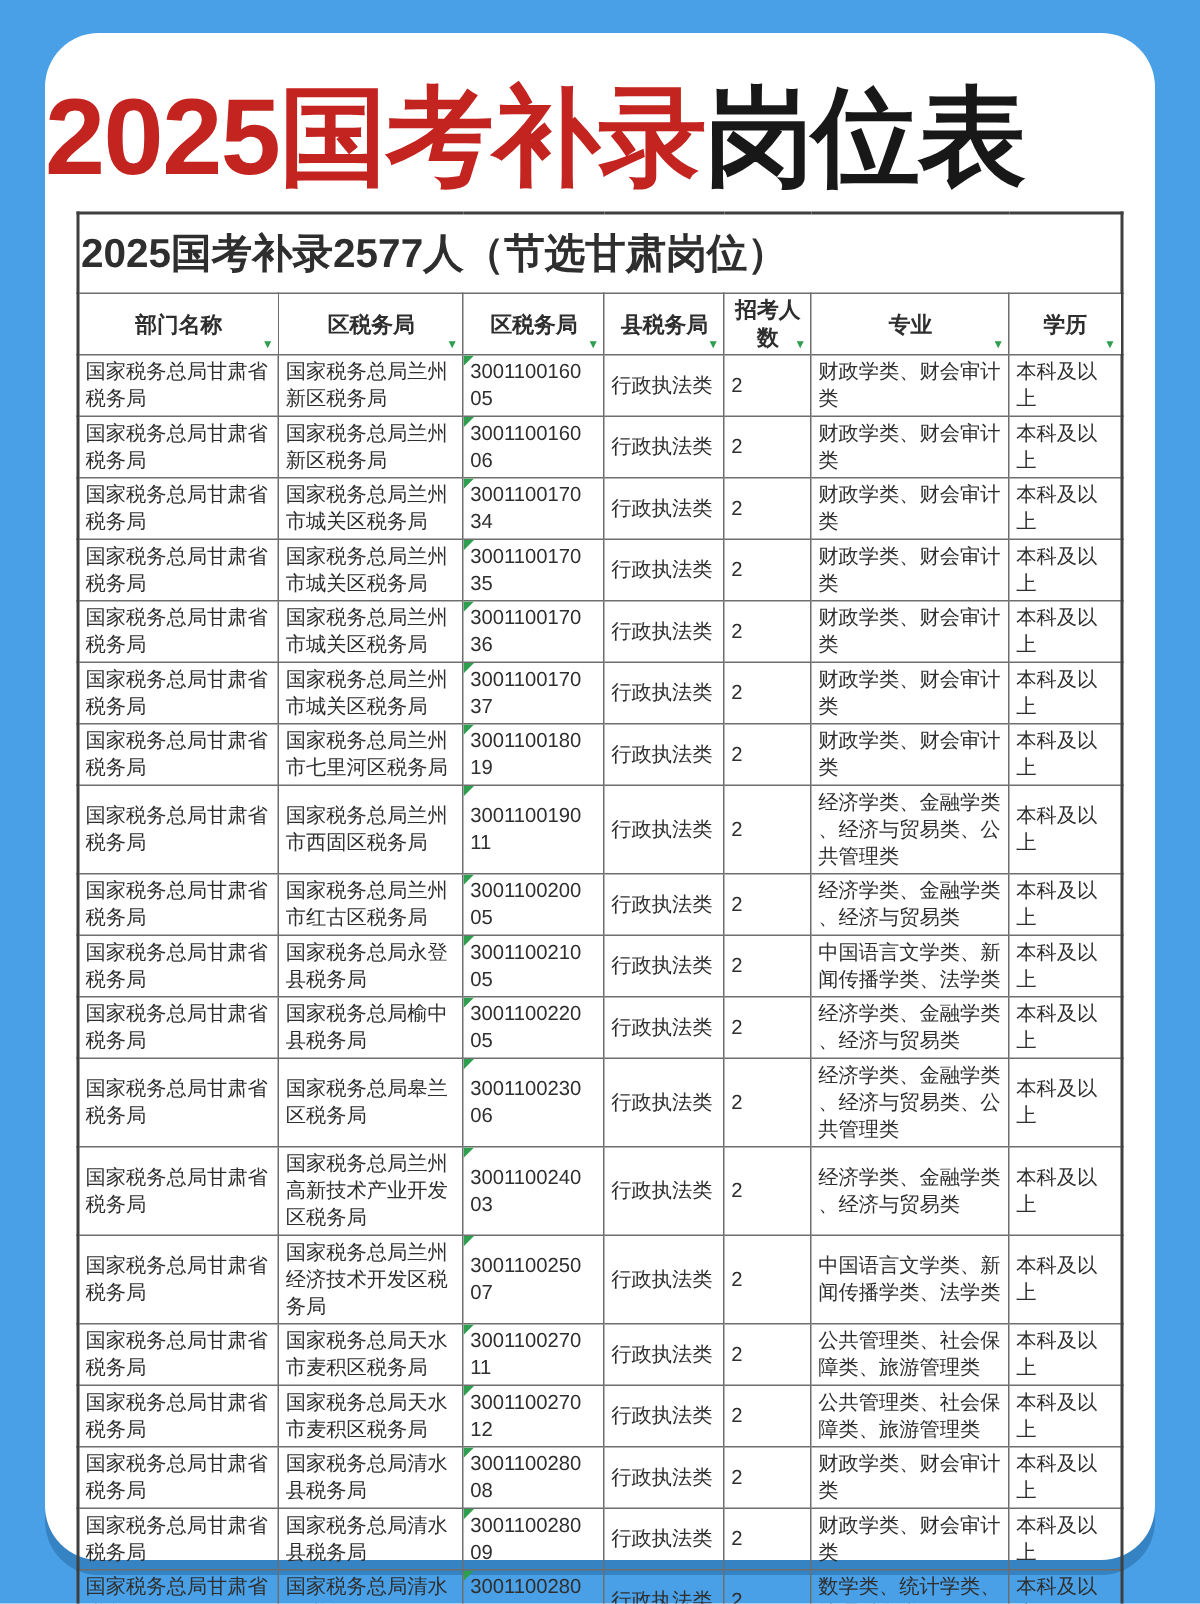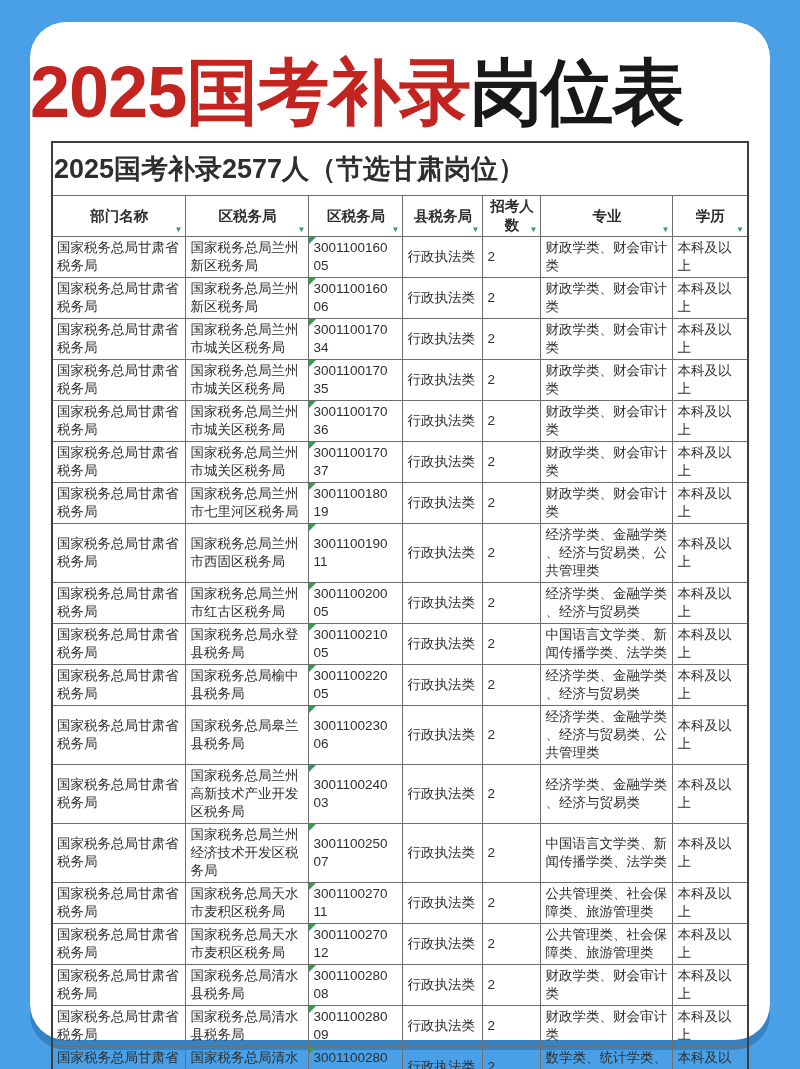--- a/index.html
+++ b/index.html
@@ -255,21 +255,21 @@
           <td class="cell">行政执法类</td>
           <td class="cell">2</td>
           <td class="cell">经济学类、金融学类
 、经济与贸易类</td>
           <td class="cell">本科及以上</td>
         </tr>
         <tr>
           <td class="cell">国家税务总局甘肃省
 税务局</td>
           <td class="cell">国家税务总局皋兰
-县税务局</td>
+区税务局</td>
           <td class="cell">3001100230
 06<span class="corner-flag"></span></td>
           <td class="cell">行政执法类</td>
           <td class="cell">2</td>
           <td class="cell">经济学类、金融学类
 、经济与贸易类、公
 共管理类</td>
           <td class="cell">本科及以上</td>
         </tr>
         <tr>

